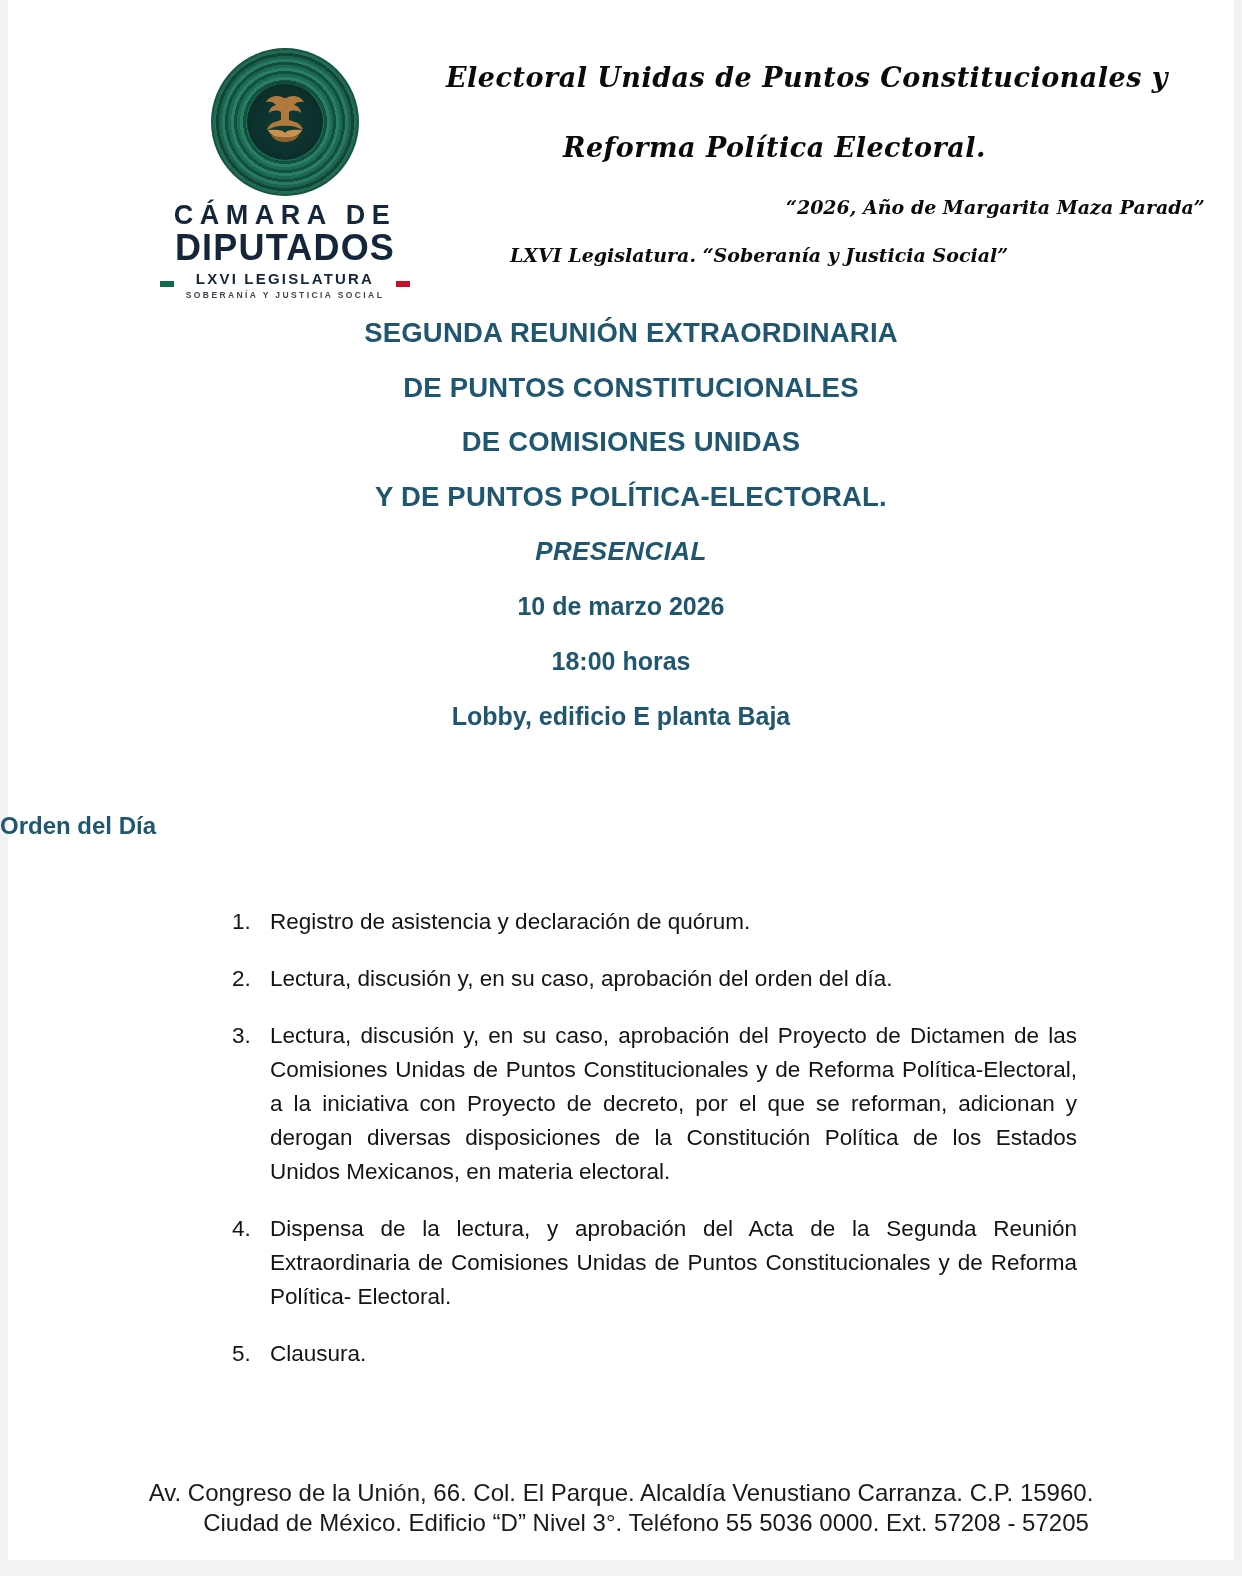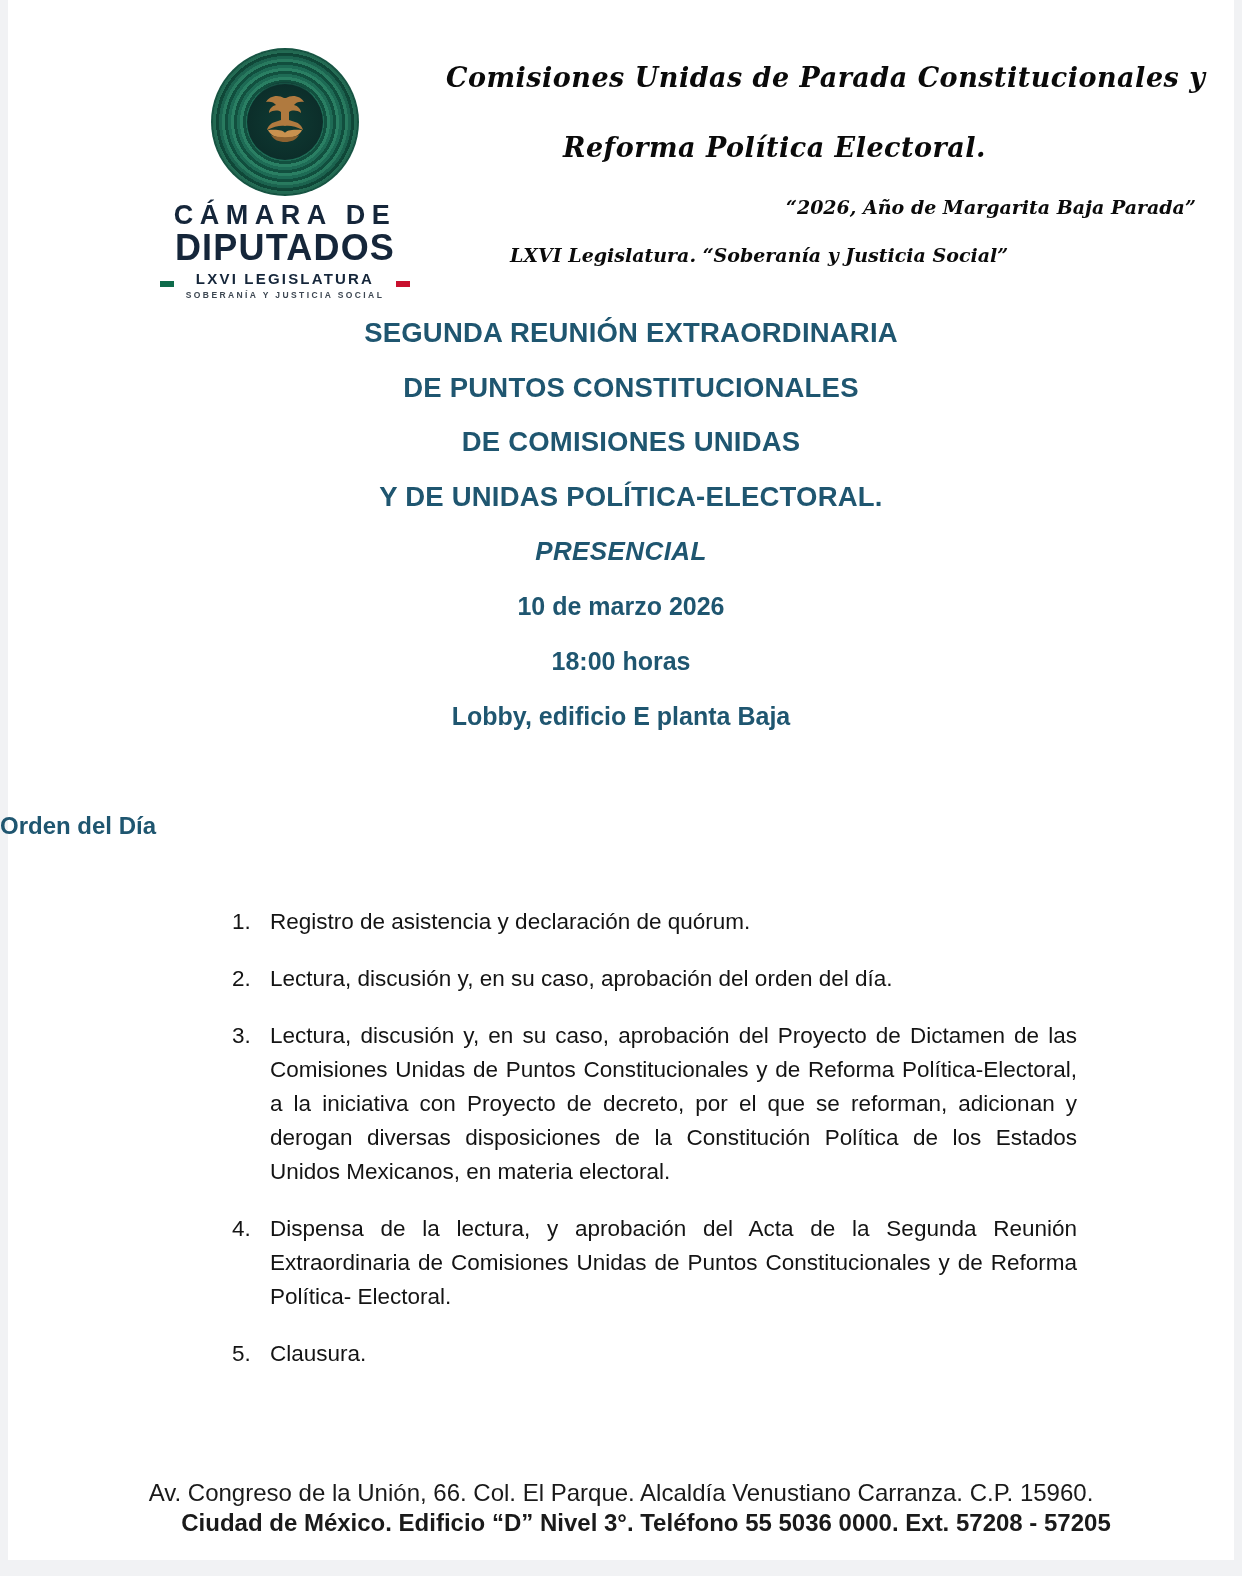--- a/index.html
+++ b/index.html
@@ -209,21 +209,21 @@
     top: 1478px;
     width: 1242px;
     text-align: center;
     color: #1a1a1a;
   }
   .footer-line {
     font-size: 24px;
     line-height: 30px;
     white-space: nowrap;
   }
-  .footer-line2 { padding-left: 50px; font-weight: bold; }
+  .footer-line2 { padding-left: 50px; }
 </style>
 </head>
 <body>
 
 <div class="page-surround"></div>
 <div class="page-sheet"></div>
 
 <div class="header">
 
   <div class="logo-block">
@@ -237,31 +237,31 @@
     <div class="logo-cam">CÁMARA DE</div>
     <div class="logo-dip">DIPUTADOS</div>
     <div class="logo-legis-row">
       <span class="bar-green"></span>
       <span class="logo-legis">LXVI LEGISLATURA</span>
       <span class="bar-red"></span>
     </div>
     <div class="logo-sober">SOBERANÍA Y JUSTICIA SOCIAL</div>
   </div>
 
-  <div class="script hdr-line1">Comisiones Unidas de Parada Constitucionales y</div>
+  <div class="script hdr-line1">Electoral Unidas de Puntos Constitucionales y</div>
   <div class="script hdr-line2">Reforma Política Electoral.</div>
-  <div class="script hdr-line3">“2026, Año de Margarita Baja Parada”</div>
+  <div class="script hdr-line3">“2026, Año de Margarita Maza Parada”</div>
   <div class="script hdr-line4">LXVI Legislatura. “Soberanía y Justicia Social”</div>
 </div>
 
 <div class="title-block">
   <div class="title-line">SEGUNDA REUNIÓN EXTRAORDINARIA</div>
   <div class="title-line">DE PUNTOS CONSTITUCIONALES</div>
   <div class="title-line">DE COMISIONES UNIDAS</div>
-  <div class="title-line">Y DE UNIDAS POLÍTICA-ELECTORAL.</div>
+  <div class="title-line">Y DE PUNTOS POLÍTICA-ELECTORAL.</div>
   <div class="presencial">PRESENCIAL</div>
   <div class="meta-line">10 de marzo 2026</div>
   <div class="meta-line">18:00 horas</div>
   <div class="meta-line">Lobby, edificio E planta Baja</div>
 </div>
 
 <div class="orden-heading">Orden del Día</div>
 
 <div class="agenda">
   <div class="agenda-item nojustify">

